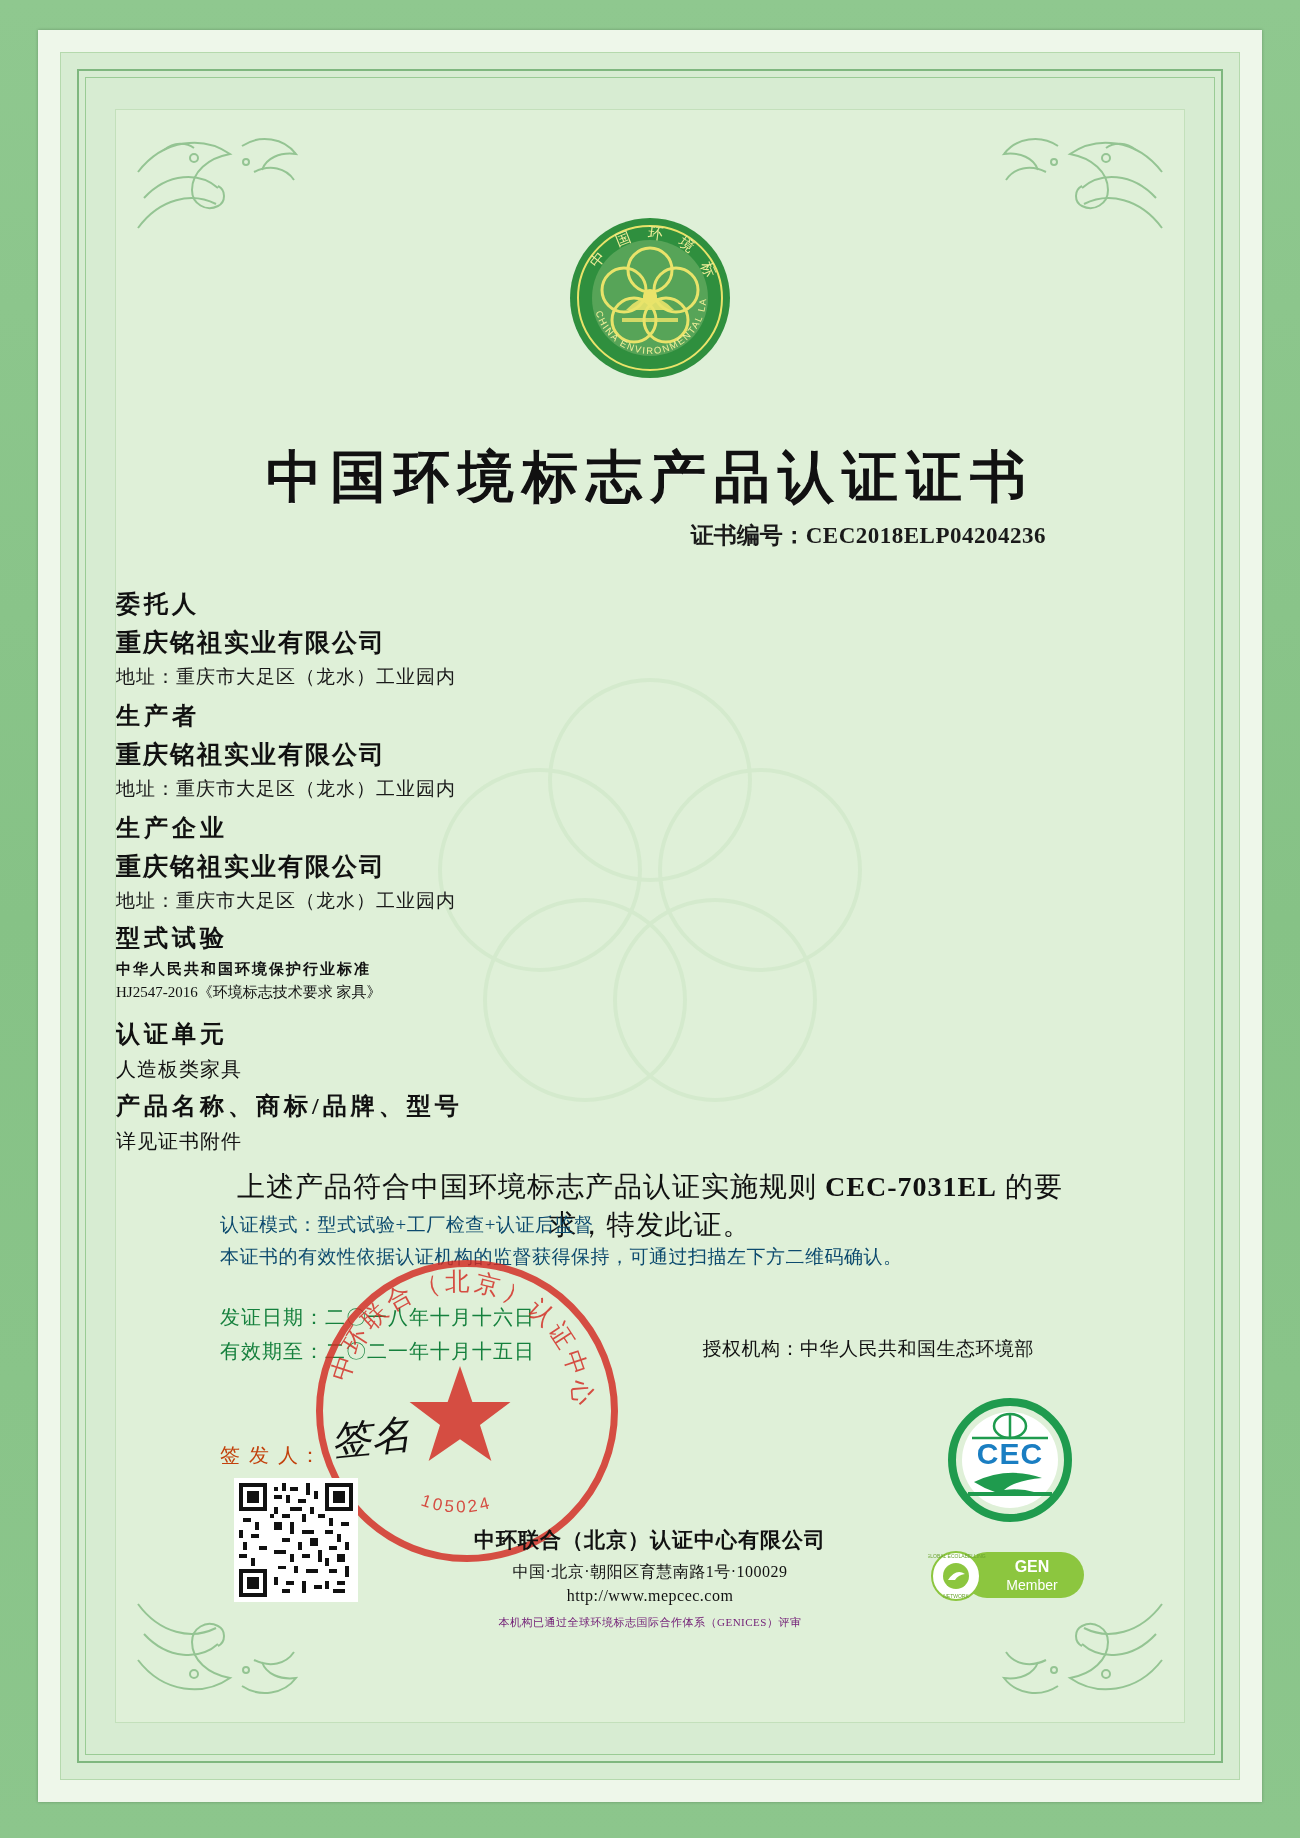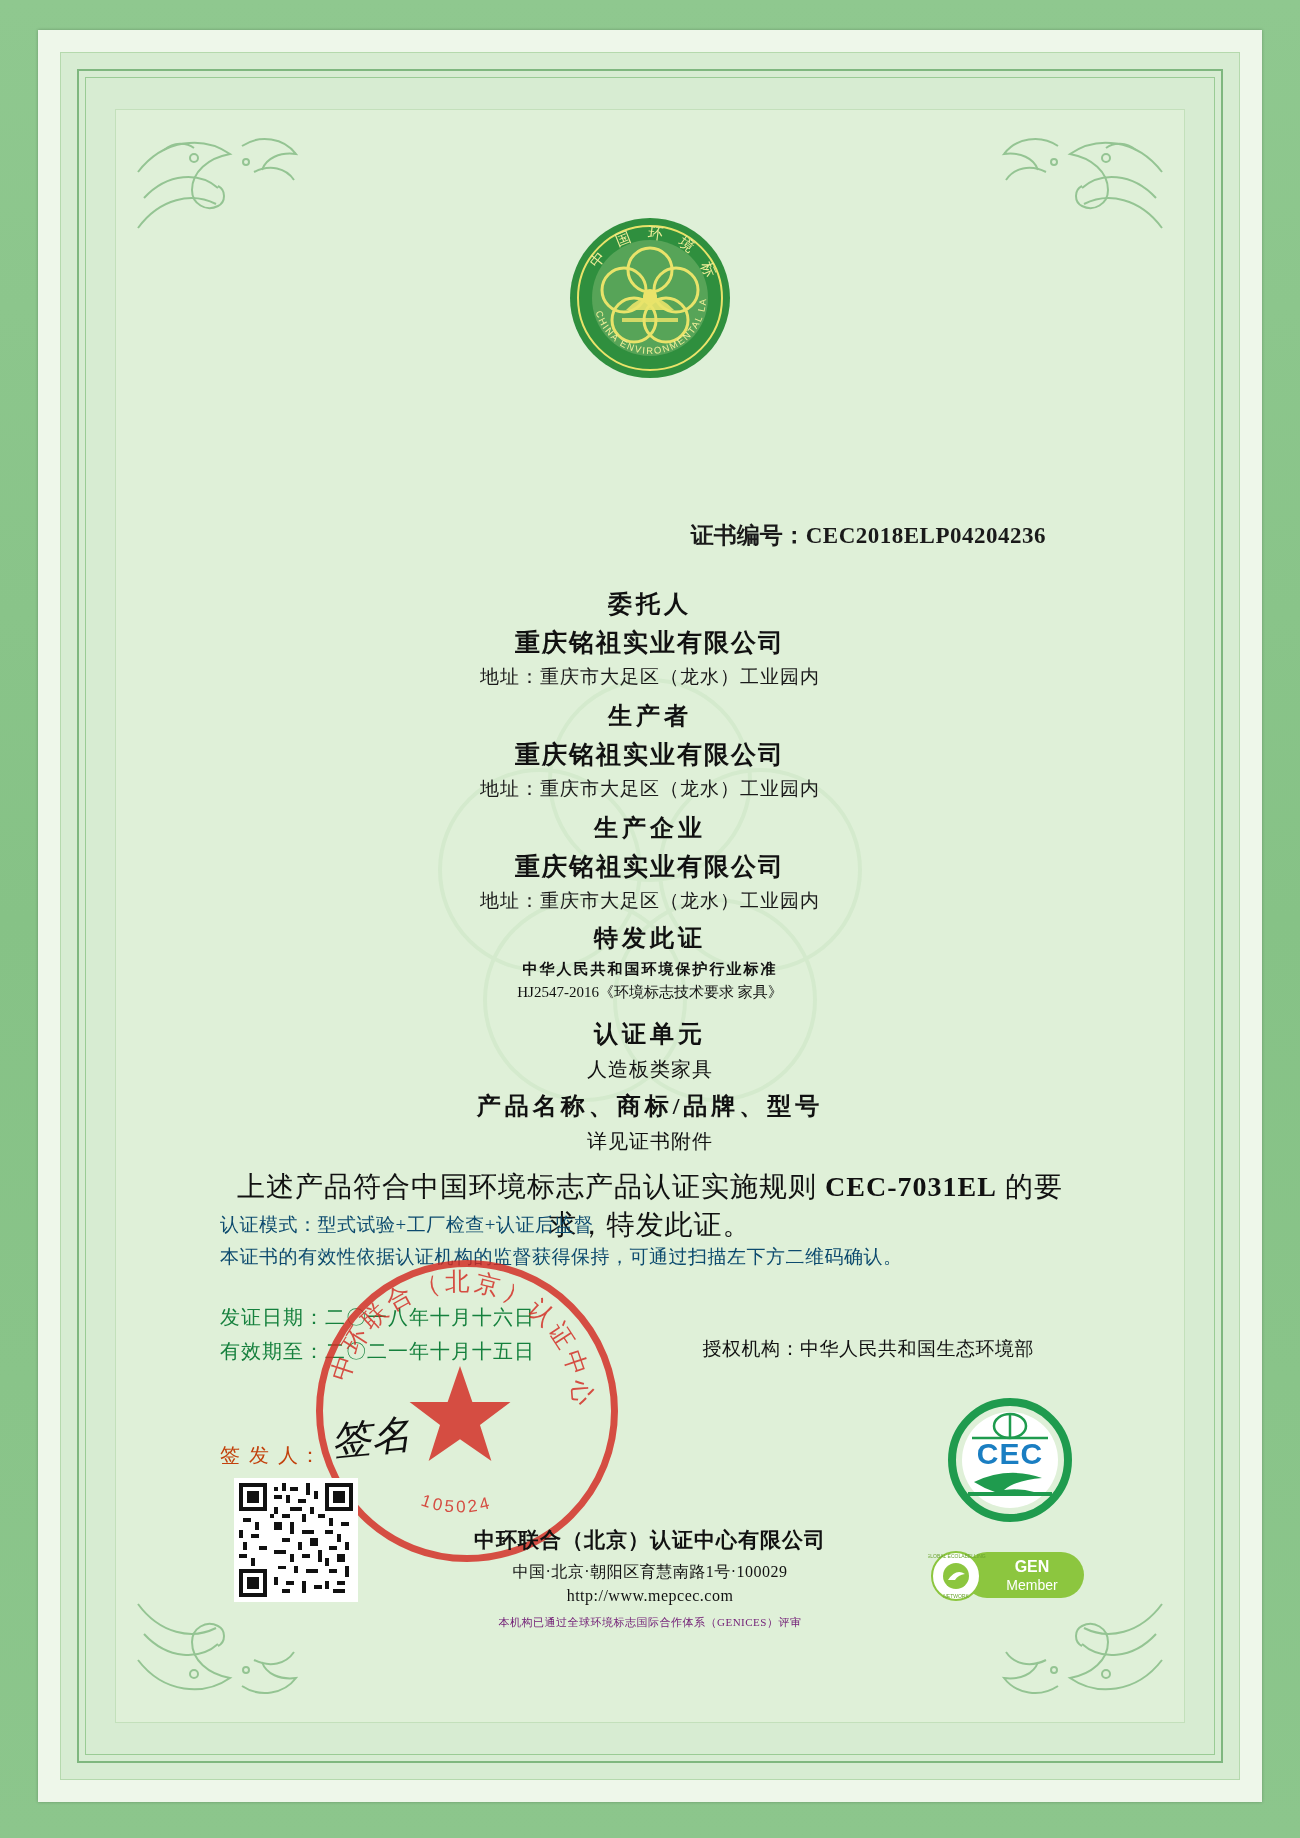--- a/index.html
+++ b/index.html
@@ -84,21 +84,21 @@
     text-shadow:0 1px 0 rgba(255,255,255,.4);
   }
   .cert-no{
     position:absolute;right:138px;top:410px;
     font-size:23px;font-weight:bold;color:#1a1a1a;
   }
   .cert-no .label{font-weight:bold;}
   .cert-no .value{font-family:"Liberation Serif", serif;letter-spacing:.5px;}
 
   
-  .block{position:absolute;left:0;right:0;text-align:center;}
+  .block{position:absolute;left:0;right:0;}
   .b-head{font-size:24px;font-weight:bold;letter-spacing:4px;color:#111;margin-bottom:6px;}
   .b-name{font-size:25px;font-weight:bold;letter-spacing:2px;color:#111;margin-bottom:5px;}
   .b-addr{font-size:19px;color:#1a1a1a;letter-spacing:1px;}
   .b-sub{font-size:20px;color:#111;letter-spacing:1px;}
   .b-std{font-size:15px;color:#111;letter-spacing:0px;}
 
   
   .para{
     position:absolute;left:104px;right:104px;
     font-size:28px;color:#111;letter-spacing:1px;
@@ -254,20 +254,21 @@
             </defs>
             <text font-size="15" fill="#f2ef9a" font-family="'Liberation Serif',serif" letter-spacing="6">
               <textPath href="#arcTop" startOffset="16%">中 国 环 境 标 志</textPath>
             </text>
             <text font-size="9.5" fill="#f2ef9a" font-family="'Liberation Sans',sans-serif" letter-spacing="1.6">
               <textPath href="#arcBottom" startOffset="8%">CHINA ENVIRONMENTAL LABELLING</textPath>
             </text>
           </svg>
         </div>
 
+        <div class="main-title">中国环境标志产品认证证书</div>
 
         <div class="cert-no">
           <span class="label">证书编号：</span><span class="value">CEC2018ELP04204236</span>
         </div>
 
         <div class="block" style="top:478px">
           <div class="b-head">委托人</div>
           <div class="b-name">重庆铭祖实业有限公司</div>
           <div class="b-addr">地址：重庆市大足区（龙水）工业园内</div>
         </div>
@@ -278,21 +279,21 @@
           <div class="b-addr">地址：重庆市大足区（龙水）工业园内</div>
         </div>
 
         <div class="block" style="top:702px">
           <div class="b-head">生产企业</div>
           <div class="b-name">重庆铭祖实业有限公司</div>
           <div class="b-addr">地址：重庆市大足区（龙水）工业园内</div>
         </div>
 
         <div class="block" style="top:812px">
-          <div class="b-head">特发此证</div>
+          <div class="b-head">型式试验</div>
           <div class="b-std" style="font-weight:bold;letter-spacing:2px;margin-bottom:4px">中华人民共和国环境保护行业标准</div>
           <div class="b-std">HJ2547-2016《环境标志技术要求 家具》</div>
         </div>
 
         <div class="block" style="top:908px">
           <div class="b-head">认证单元</div>
           <div class="b-sub">人造板类家具</div>
         </div>
 
         <div class="block" style="top:980px">

